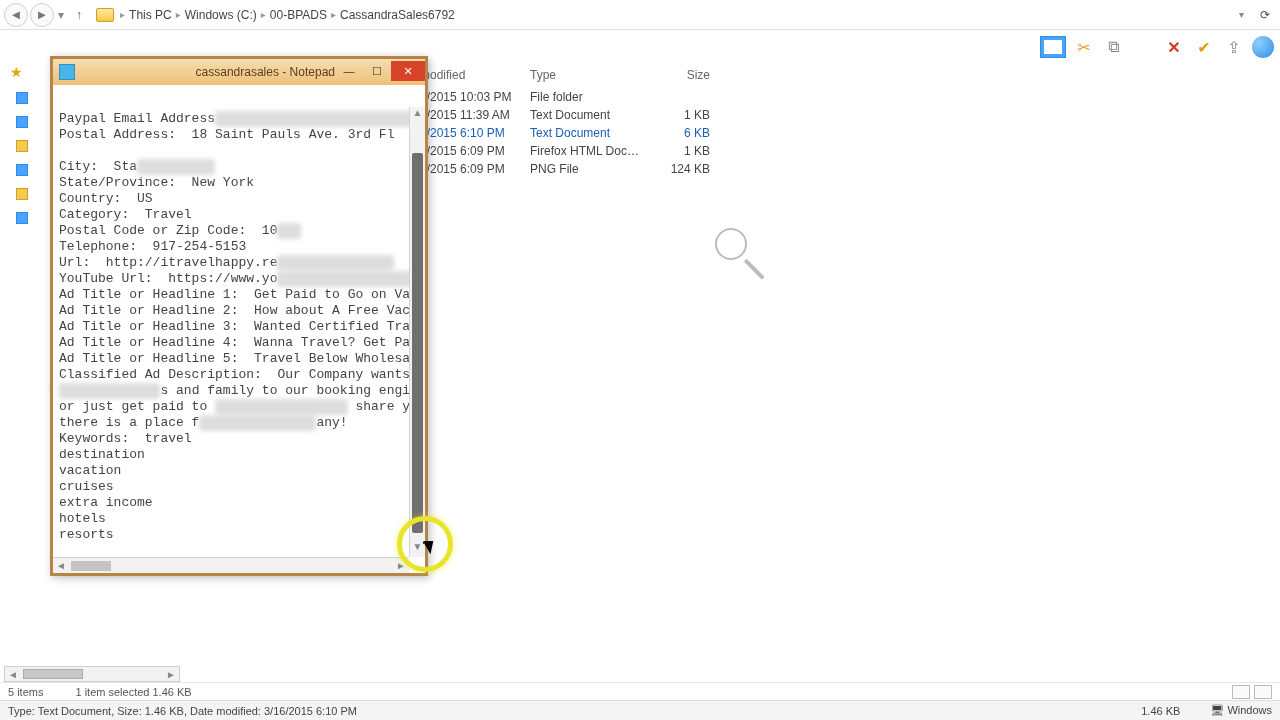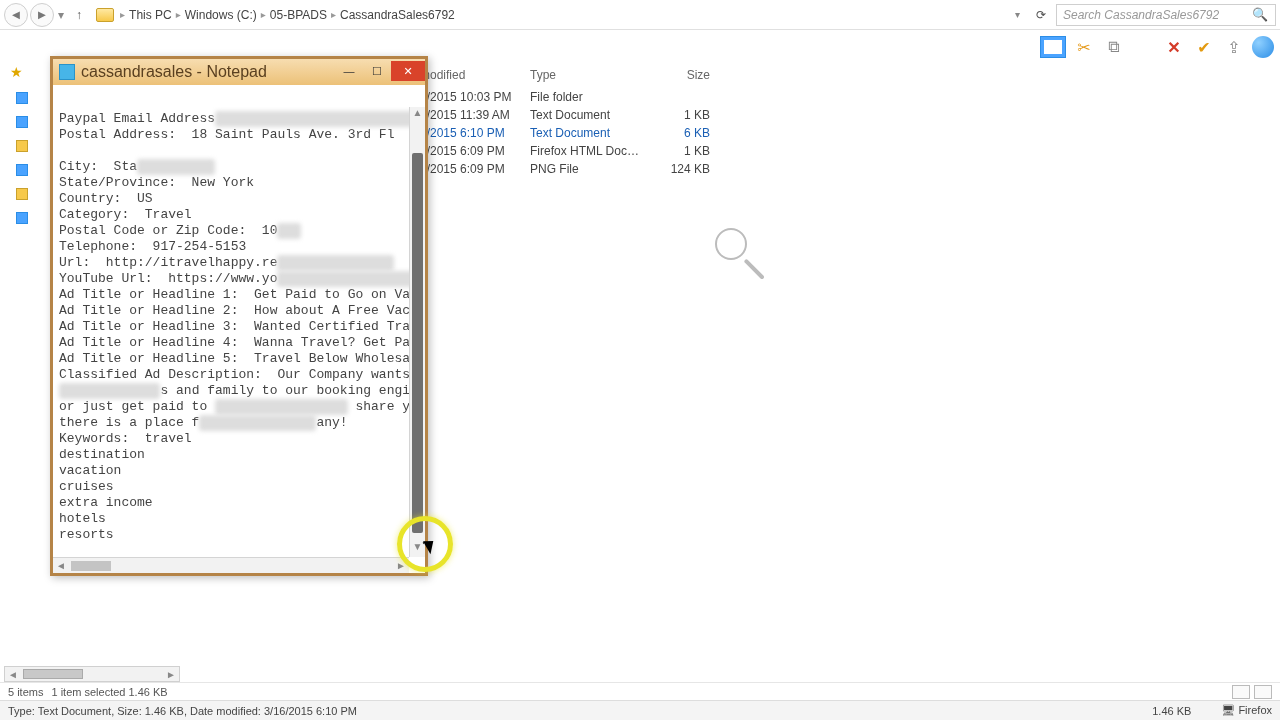--- a/index.html
+++ b/index.html
@@ -150,21 +150,21 @@
 
   
   .status1{
     position:absolute; left:0; right:0; bottom:20px; height:18px;
     font-size:11px; color:#555;
     display:flex; align-items:center;
     padding:0 8px;
     border-top:1px solid #e6e6e6;
     justify-content:space-between;
   }
-  .status1 .left{display:flex; gap:8px;}
+  .status1 .left{display:flex; gap:32px;}
   .view-icons{display:flex;gap:4px;}
   .view-icons .vi{
     width:18px;height:14px;border:1px solid #bbb;background:#fafafa;
   }
   .status2{
     position:absolute; left:0; right:0; bottom:0; height:20px;
     font-size:11px; color:#444;
     background:#f4f4f4;
     display:flex; align-items:center;
     padding:0 8px;
@@ -211,22 +211,22 @@
     display:flex; align-items:center;
     position:relative;
   }
   .np-title .np-ico{
     width:16px;height:16px;
     background:#47b5e8;
     margin:0 6px;
     border:1px solid #2a93c9;
   }
   .np-title .title-text{
-    flex:1; text-align:left;
-    font-size:16px; color:#5a4020;
+    flex:1; text-align:right;
+    font-size:12px; color:#5a4020;
   }
   .np-title .win-btns{display:flex;}
   .np-title .win-btn{
     width:28px;height:20px;
     display:flex;align-items:center;justify-content:center;
     font-size:11px;color:#333;
     margin-top:-2px;
   }
   .np-title .win-btn.close{
     background:#d9432a;color:#fff;width:34px;
@@ -330,31 +330,27 @@
   <div class="nav-btn">►</div>
   <span class="nav-sep">▾</span>
   <div class="up-btn">↑</div>
   <div class="folder-ico"></div>
   <div class="crumbs">
     <span class="crumb-sep">▸</span>
     <span class="crumb">This PC</span>
     <span class="crumb-sep">▸</span>
     <span class="crumb">Windows (C:)</span>
     <span class="crumb-sep">▸</span>
-    <span class="crumb">05-BPADS</span>
+    <span class="crumb">00-BPADS</span>
     <span class="crumb-sep">▸</span>
     <span class="crumb">CassandraSales6792</span>
   </div>
   <div class="addr-right">
     <span class="addr-drop">▾</span>
     <div class="refresh">⟳</div>
-    <div class="search-box">
-      <span>Search CassandraSales6792</span>
-      <span class="mag">🔍</span>
-    </div>
   </div>
 </div>
 
 <div class="tool-row">
   <div class="tool blue-pane"></div>
   <div class="tool scissors">✂</div>
   <div class="tool copy">⧉</div>
   <div class="tool">
       <div class="rect"></div>
     </div>
@@ -427,21 +423,21 @@
   </div>
   <div class="view-icons">
     <div class="vi"></div>
     <div class="vi"></div>
   </div>
 </div>
 <div class="status2">
   <span>Type: Text Document, Size: 1.46 KB, Date modified: 3/16/2015 6:10 PM</span>
   <span style="display:flex;gap:30px;align-items:center">
     <span>1.46 KB</span>
-    <span>🖥 <span>Firefox</span></span>
+    <span>🖥 <span>Windows</span></span>
   </span>
 </div>
 
 <div class="notepad">
   <div class="np-title">
     <div class="np-ico"></div>
     <div class="title-text">cassandrasales - Notepad</div>
     <div class="win-btns">
       <div class="win-btn">—</div>
       <div class="win-btn">☐</div>

